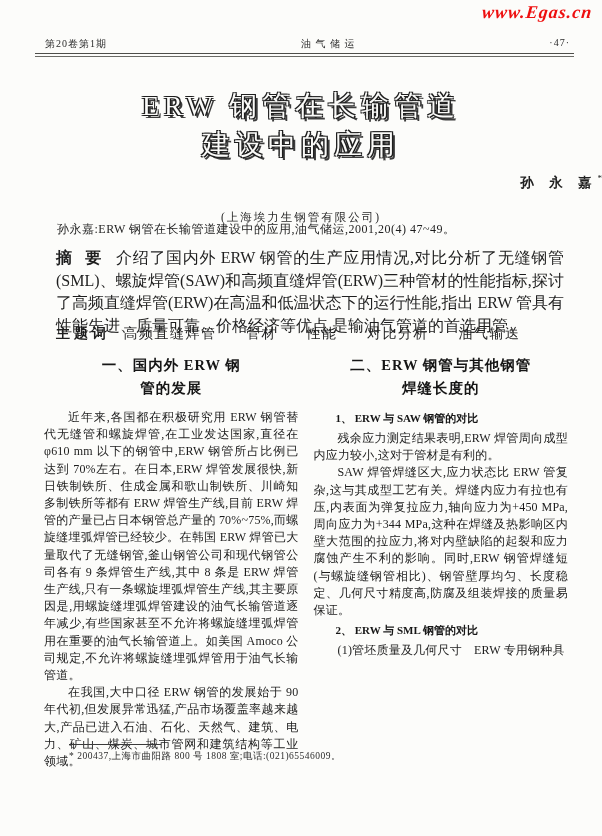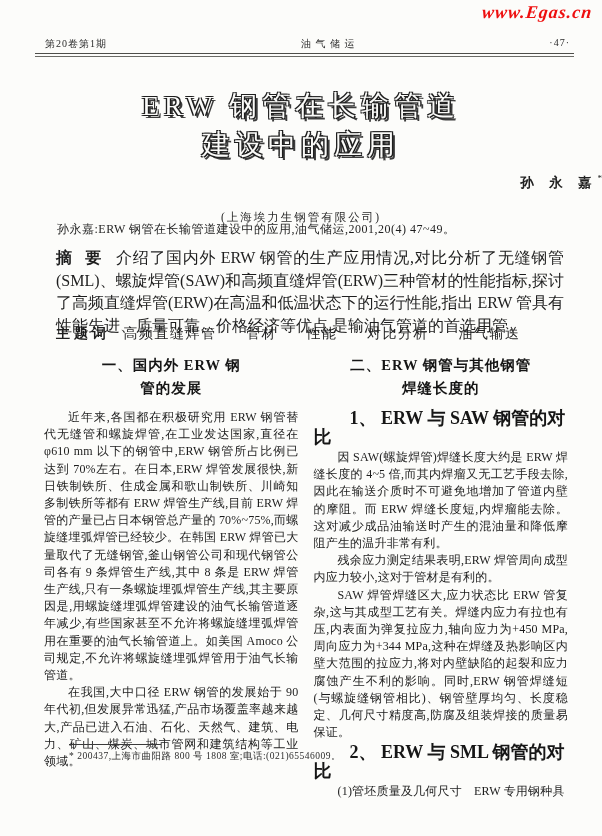--- a/index.html
+++ b/index.html
@@ -140,21 +140,21 @@
   }
   .body-p {
     font-size: 12px;
     line-height: 17.2px;
     text-align: justify;
     text-indent: 2em;
     letter-spacing: 0.2px;
     color: #1c1c1c;
   }
   .sub-heading {
-    font-size: 18px;
+    font-size: 11px;
     font-weight: bold;
     line-height: 19px;
     text-indent: 2em;
     margin: 2px 0;
     color: #161616;
   }
   .footnote {
     position: absolute;
     top: 744px;
     left: 44px;
@@ -221,21 +221,20 @@
       <p class="body-p">近年来,各国都在积极研究用 ERW 钢管替代无缝管和螺旋焊管,在工业发达国家,直径在 φ610 mm 以下的钢管中,ERW 钢管所占比例已达到 70%左右。在日本,ERW 焊管发展很快,新日铁制铁所、住成金属和歌山制铁所、川崎知多制铁所等都有 ERW 焊管生产线,目前 ERW 焊管的产量已占日本钢管总产量的 70%~75%,而螺旋缝埋弧焊管已经较少。在韩国 ERW 焊管已大量取代了无缝钢管,釜山钢管公司和现代钢管公司各有 9 条焊管生产线,其中 8 条是 ERW 焊管生产线,只有一条螺旋埋弧焊管生产线,其主要原因是,用螺旋缝埋弧焊管建设的油气长输管道逐年减少,有些国家甚至不允许将螺旋缝埋弧焊管用在重要的油气长输管道上。如美国 Amoco 公司规定,不允许将螺旋缝埋弧焊管用于油气长输管道。</p>
       <p class="body-p">在我国,大中口径 ERW 钢管的发展始于 90 年代初,但发展异常迅猛,产品市场覆盖率越来越大,产品已进入石油、石化、天然气、建筑、电力、矿山、煤炭、城市管网和建筑结构等工业领域。</p>
     </div>
 
     <div class="col">
       <div class="sec-heading">
         <div>二、ERW 钢管与其他钢管</div>
         <div>焊缝长度的</div>
       </div>
       <p class="sub-heading">1、 ERW 与 SAW 钢管的对比</p>
-      <p class="body-p">因 SAW(螺旋焊管)焊缝长度大约是 ERW 焊缝长度的 4~5 倍,而其内焊瘤又无工艺手段去除,因此在输送介质时不可避免地增加了管道内壁的摩阻。而 ERW 焊缝长度短,内焊瘤能去除。这对减少成品油输送时产生的混油量和降低摩阻产生的温升非常有利。</p>
       <p class="body-p">残余应力测定结果表明,ERW 焊管周向成型内应力较小,这对于管材是有利的。</p>
       <p class="body-p">SAW 焊管焊缝区大,应力状态比 ERW 管复杂,这与其成型工艺有关。焊缝内应力有拉也有压,内表面为弹复拉应力,轴向应力为+450 MPa,周向应力为+344 MPa,这种在焊缝及热影响区内壁大范围的拉应力,将对内壁缺陷的起裂和应力腐蚀产生不利的影响。同时,ERW 钢管焊缝短(与螺旋缝钢管相比)、钢管壁厚均匀、长度稳定、几何尺寸精度高,防腐及组装焊接的质量易保证。</p>
       <p class="sub-heading">2、 ERW 与 SML 钢管的对比</p>
       <p class="body-p">(1)管坯质量及几何尺寸　ERW 专用钢种具</p>
     </div>
 
   </div>
 
   <div class="footnote">
     <div class="footnote-rule"></div>

